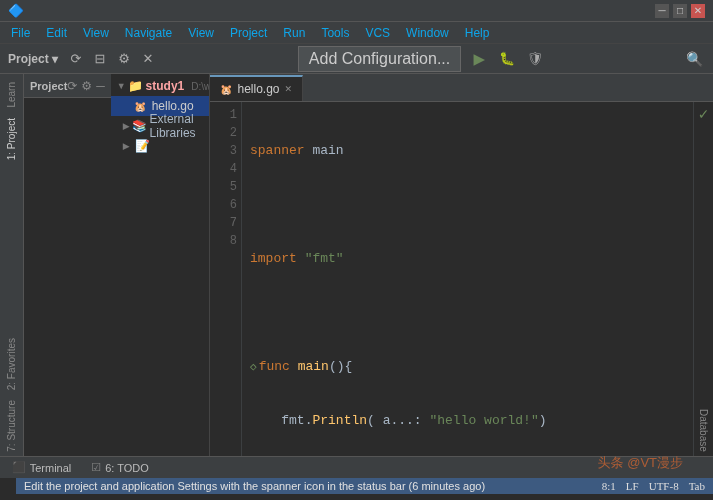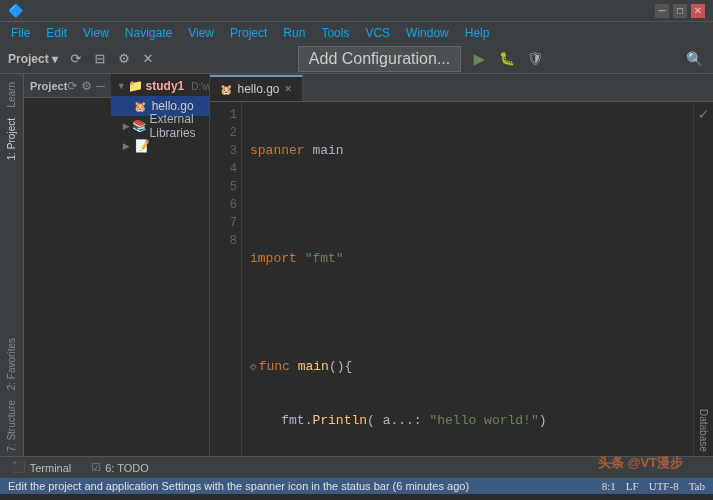--- a/index.html
+++ b/index.html
@@ -331,38 +331,39 @@
     
     #status-bar {
       height: 16px;
       background: #3d5a80;
       display: flex;
       align-items: center;
       padding: 0 8px;
       font-size: 11px;
       color: #e0e0e0;
       justify-content: space-between;
+      margin-left: 16px;
     }
     #status-message { flex: 1; }
     #status-right {
       display: flex;
       gap: 10px;
       font-size: 11px;
       font-family: Liberation Serif, serif;
     }
     .status-item { color: #ddd; cursor: pointer; }
 
     
     #watermark {
       position: absolute;
       bottom: 28px;
       right: 30px;
       font-size: 13px;
       color: rgba(200,100,50,0.8);
-      font-weight: bold;
+      font-weight: normal;
       pointer-events: none;
       z-index: 100;
     }
   </style>
 </head>
 <body>
 
 <div id="title-bar">
   <div id="title-bar-left">
     <span style="font-size:13px; color:#6897bb;">🔷</span>

